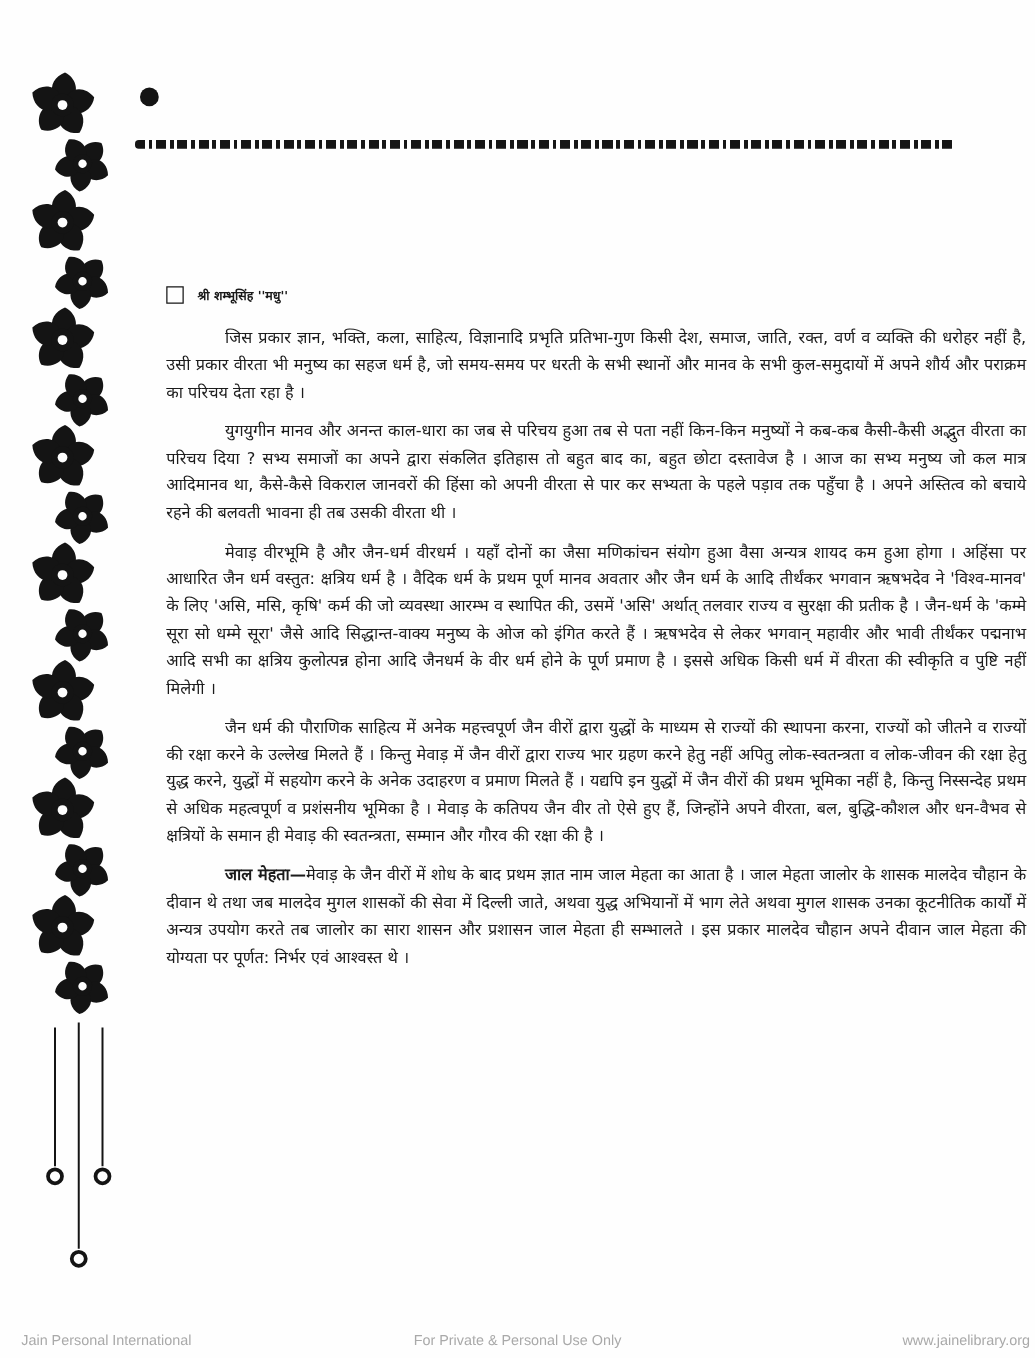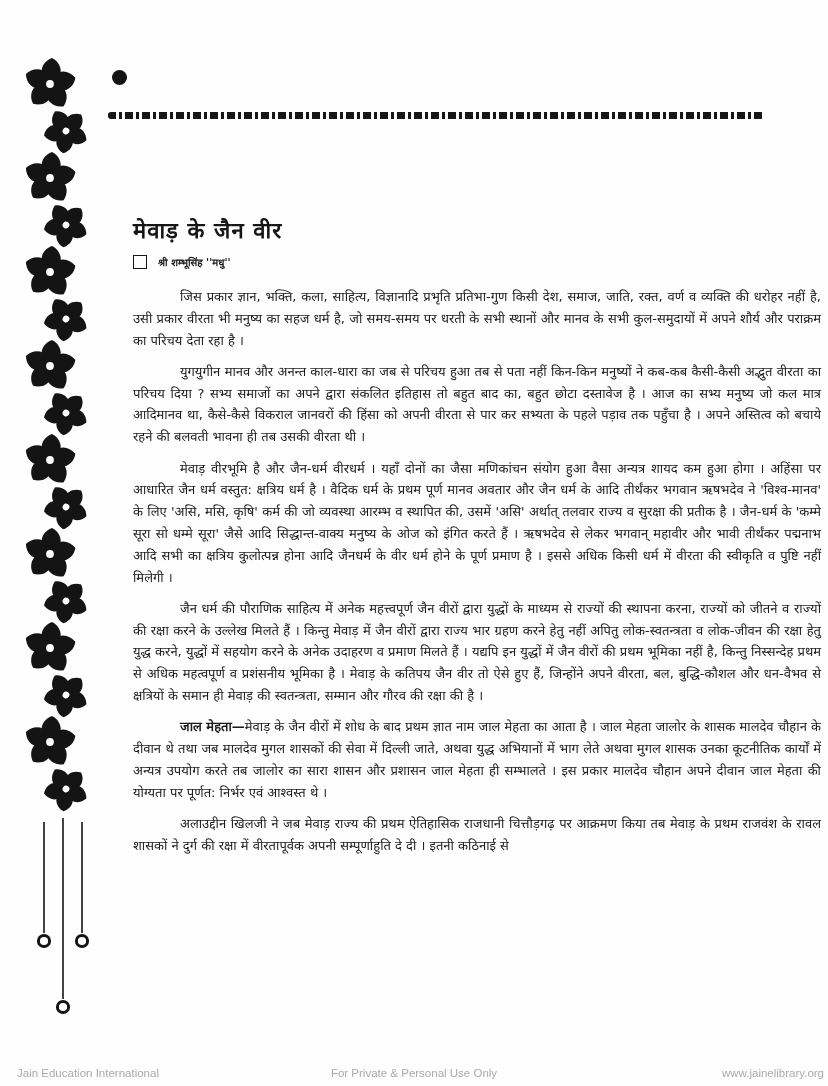--- a/index.html
+++ b/index.html
@@ -83,32 +83,30 @@
     <circle cx="82" cy="941" r="5.6" stroke-width="3"></circle>
     <line x1="63" y1="818" x2="63" y2="999"></line>
     <circle cx="63" cy="1007" r="5.6" stroke-width="3"></circle>
   </g>
 </svg>
 
 <div class="top-dot"></div>
 <div class="ornament-rule"></div>
 
 <div class="content">
-  <h1 class="doc-title">मेवाड़ के जैन वीर</h1>
   <div class="byline">
     <span class="sq"></span>
     <span>श्री शम्भूसिंह ''मधु''</span>
   </div>
   <div class="paras">
       <p class="para">जिस प्रकार ज्ञान, भक्ति, कला, साहित्य,  विज्ञानादि  प्रभृति प्रतिभा-गुण किसी देश, समाज, जाति, रक्त, वर्ण व व्यक्ति की धरोहर  नहीं है, उसी  प्रकार  वीरता भी मनुष्य का सहज धर्म है, जो समय-समय  पर धरती के सभी स्थानों और मानव के सभी कुल-समुदायों में अपने शौर्य और पराक्रम का परिचय देता रहा है ।</p>
       <p class="para">युगयुगीन मानव और अनन्त काल-धारा का जब से परिचय हुआ तब से पता नहीं किन-किन मनुष्यों ने कब-कब कैसी-कैसी अद्भुत वीरता का परिचय दिया ? सभ्य समाजों का अपने द्वारा संकलित  इतिहास तो बहुत बाद का, बहुत छोटा दस्तावेज है ।  आज का सभ्य मनुष्य जो कल  मात्र  आदिमानव था,  कैसे-कैसे विकराल जानवरों की हिंसा को अपनी वीरता से पार कर सभ्यता के पहले  पड़ाव तक पहुँचा है ।  अपने अस्तित्व को बचाये रहने की बलवती भावना ही तब उसकी वीरता थी ।</p>
       <p class="para">मेवाड़ वीरभूमि है और जैन-धर्म वीरधर्म ।  यहाँ  दोनों का जैसा मणिकांचन  संयोग हुआ वैसा  अन्यत्र शायद कम हुआ होगा । अहिंसा पर आधारित जैन धर्म वस्तुत: क्षत्रिय धर्म है । वैदिक धर्म के प्रथम पूर्ण मानव अवतार और जैन धर्म के आदि तीर्थंकर भगवान ऋषभदेव ने 'विश्व-मानव' के लिए 'असि, मसि, कृषि' कर्म की जो व्यवस्था आरम्भ व स्थापित की, उसमें 'असि' अर्थात् तलवार  राज्य व सुरक्षा  की  प्रतीक है ।  जैन-धर्म के 'कम्मे सूरा सो धम्मे सूरा' जैसे आदि सिद्धान्त-वाक्य मनुष्य के ओज को इंगित करते हैं । ऋषभदेव से लेकर भगवान् महावीर और भावी तीर्थंकर पद्मनाभ आदि सभी का क्षत्रिय कुलोत्पन्न होना आदि जैनधर्म के वीर धर्म होने के पूर्ण  प्रमाण है ।  इससे अधिक किसी धर्म में वीरता की स्वीकृति व पुष्टि नहीं मिलेगी ।</p>
       <p class="para">जैन धर्म की पौराणिक  साहित्य में अनेक  महत्त्वपूर्ण जैन वीरों  द्वारा युद्धों के माध्यम से राज्यों की  स्थापना करना, राज्यों को जीतने व राज्यों की रक्षा करने के उल्लेख मिलते हैं ।  किन्तु  मेवाड़ में जैन वीरों द्वारा राज्य भार ग्रहण करने हेतु नहीं  अपितु  लोक-स्वतन्त्रता व लोक-जीवन की रक्षा हेतु युद्ध करने,  युद्धों में सहयोग करने के अनेक उदाहरण व प्रमाण मिलते हैं । यद्यपि इन युद्धों में जैन वीरों की प्रथम  भूमिका  नहीं है,  किन्तु  निस्सन्देह  प्रथम से अधिक महत्वपूर्ण व प्रशंसनीय  भूमिका है ।  मेवाड़  के  कतिपय जैन वीर तो ऐसे हुए हैं, जिन्होंने अपने वीरता, बल, बुद्धि-कौशल और धन-वैभव से क्षत्रियों के समान ही मेवाड़ की स्वतन्त्रता, सम्मान और गौरव की रक्षा की है ।</p>
       <p class="para"><b>जाल मेहता—</b>मेवाड़ के जैन वीरों में शोध के बाद प्रथम ज्ञात नाम जाल  मेहता का आता है ।  जाल  मेहता जालोर के शासक मालदेव चौहान के दीवान थे तथा जब मालदेव मुगल  शासकों की सेवा में दिल्ली जाते, अथवा युद्ध अभियानों में भाग लेते अथवा मुगल शासक उनका कूटनीतिक कार्यों में अन्यत्र  उपयोग  करते  तब जालोर का सारा शासन और प्रशासन जाल मेहता ही सम्भालते । इस प्रकार मालदेव चौहान अपने दीवान जाल मेहता की योग्यता पर पूर्णत: निर्भर एवं आश्वस्त थे ।</p>
-      <p class="para">अलाउद्दीन खिलजी ने जब मेवाड़ राज्य की प्रथम ऐतिहासिक  राजधानी चित्तौड़गढ़  पर आक्रमण किया तब मेवाड़ के प्रथम राजवंश के रावल शासकों ने दुर्ग की रक्षा में वीरतापूर्वक अपनी सम्पूर्णाहुति दे दी । इतनी कठिनाई से</p>
     </div>
 </div>
 
 <div class="footer">
-  <span class="f-left">Jain Education International</span>
+  <span class="f-left">Jain Personal International</span>
   <span class="f-center">For Private &amp; Personal Use Only</span>
   <span class="f-right">www.jainelibrary.org</span>
 </div>
 
 </body></html>

